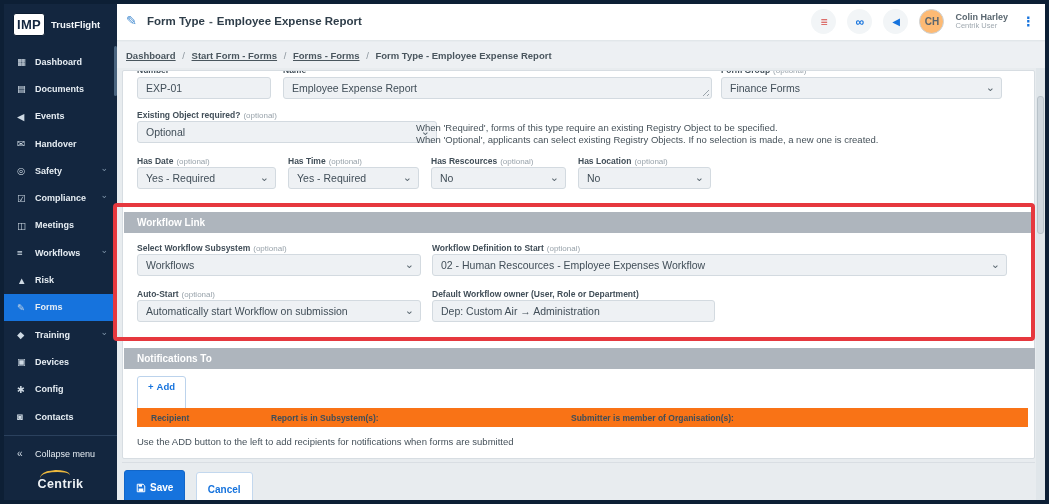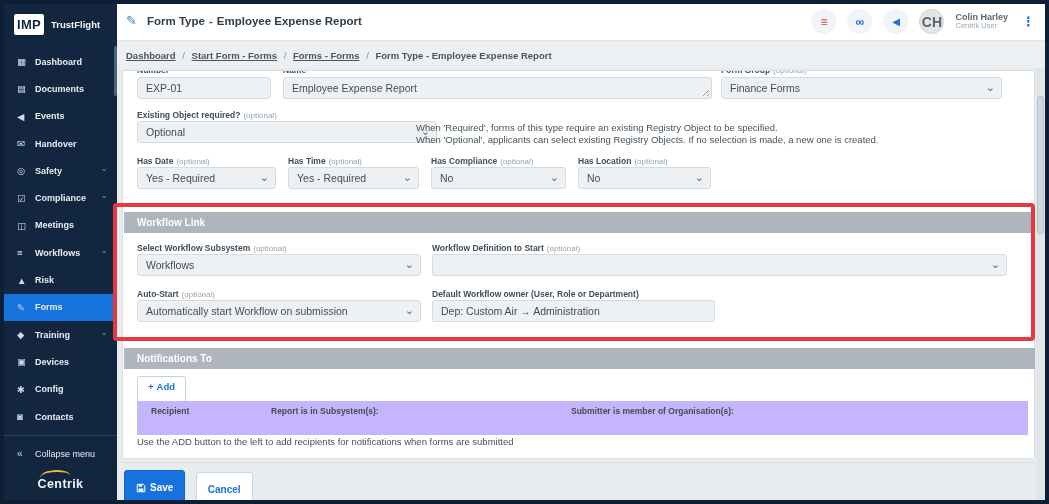--- a/index.html
+++ b/index.html
@@ -32,21 +32,21 @@
   .title-ic { position:absolute; left:9px; top:9px; font-size:13px; color:#3d87cf; }
   .title { position:absolute; left:30px; top:11px; font-size:11.5px; color:#2e3d49; white-space:nowrap; }
   .title .pfx { font-weight:bold;margin-top:17px; }
   .title .sep { font-weight:bold; margin:0 4px; color:#4a565e; }
   .title .nm { font-weight:600; }
   .top-right { position:absolute; right:7px; top:5px; display:flex; align-items:center; gap:11px; }
   .circ { width:25px; height:25px; border-radius:50%; background:#f2f5f7; display:flex; align-items:center; justify-content:center; cursor:pointer; }
   .circ.red { color:#d64541; font-size:12px; font-weight:bold; }
   .circ.blue { color:#1673dd; font-size:12px; font-weight:bold; }
   .circ.mega { color:#1673dd; font-size:10px; }
-  .avatar { width:25px; height:25px; border-radius:50%; background:#e5e5e5; border:1px solid #ccd4da; display:flex; align-items:center; justify-content:center; font-size:14px; font-weight:bold; color:#59656e; }
+  .avatar { width:25px; height:25px; border-radius:50%; background:#fdba74; border:1px solid #ccd4da; display:flex; align-items:center; justify-content:center; font-size:10px; font-weight:bold; color:#59656e; }
   .who { line-height:1.15; }
   .who .nm { font-size:9px; font-weight:600; color:#5a6770; }
   .who .rl { font-size:7.5px; color:#a0a9b0; }
   .kebab { color:#1673dd; font-size:13px; font-weight:bold; padding:0 3px; cursor:pointer; }
 
   
   .breadcrumb { position:absolute; left:117px; top:42px; width:928px; height:26px; background:#edf0f3; z-index:4;padding-left:30px; }
   .bc { position:absolute; left:9px; top:8px; font-size:9.5px; color:#4a565e; white-space:nowrap; }
   .bc a { color:#4a565e; font-weight:bold; text-decoration:underline; cursor:pointer; }
   .bc .bc-sep { color:#8a949c; margin:0 4px; font-weight:normal; }
@@ -73,21 +73,21 @@
 
   .help { position:absolute; font-size:9.5px; color:#46525a; line-height:12px; white-space:nowrap; }
 
   .sec-hdr { position:absolute; left:1px; width:911px; height:21px; background:#aeb5bd; color:#fff; font-weight:bold; font-size:10px; line-height:21px; padding-left:13px; }
 
   .hl-red { position:absolute; left:113px; top:203px; width:922px; height:138px; border:4px solid #e6383e; border-radius:4px; z-index:20; pointer-events:none; }
 
   .add-btn { position:absolute; left:14px; top:305px; height:38px; background:#fff; border:1px solid #bcd3ec; border-radius:3px; color:#1673dd; font-size:9.5px; font-weight:bold; padding:0 10px; line-height:20px; cursor:pointer; }
   .add-btn .pl { margin-right:3px; font-weight:bold; }
 
-  .th-row { position:absolute; left:14px; top:330px; width:891px; height:34px; background:#c4b5fd; }
+  .th-row { position:absolute; left:14px; top:337px; width:891px; height:19px; background:#f97316; }
   .th { position:absolute; top:0; font-size:8.5px; font-weight:bold; color:#414e58; line-height:20px; white-space:nowrap; }
   .note { position:absolute; left:14px; top:365px; font-size:9.5px; color:#45515a; white-space:nowrap; }
 
   .footer { position:absolute; left:5px; top:394px; width:913px; height:38px; border-top:1px solid #d9dee3; padding-top:7px; padding-left:2px; }
   .btn { display:inline-flex; align-items:center; gap:4px; font-size:10px; font-weight:bold; border-radius:3px; padding:11px 11px; cursor:pointer; }
   .btn.save { background:#1673dd; color:#fff; border:1px solid #1266c8; }
   .btn.cancel { background:#fff; color:#1673dd; border:1px solid #c3d8ee; margin-left:6px; }
 </style>
 </head>
 <body>
@@ -242,21 +242,21 @@
       <div class="help" style="left:293px; top:51px;">When 'Required', forms of this type require an existing Registry Object to be specified.</div>
       <div class="help" style="left:293px; top:63px;">When 'Optional', applicants can select existing Registry Objects. If no selection is made, a new one is created.</div>
 
       <div class="lbl" style="left:14px; top:85px;">
         <span>Has Date</span><span class="opt">(optional)</span>
       </div>
       <div class="lbl" style="left:165px; top:85px;">
         <span>Has Time</span><span class="opt">(optional)</span>
       </div>
       <div class="lbl" style="left:308px; top:85px;">
-        <span>Has Compliance</span><span class="opt">(optional)</span>
+        <span>Has Rescources</span><span class="opt">(optional)</span>
       </div>
       <div class="lbl" style="left:455px; top:85px;">
         <span>Has Location</span><span class="opt">(optional)</span>
       </div>
 
       <div class="field" style="left:14px; top:96px; width:139px;">
         <span>Yes - Required</span>
         <span class="chev">⌄</span>
       </div>
       <div class="field" style="left:165px; top:96px; width:131px;">
@@ -278,20 +278,21 @@
         <span>Select Workflow Subsystem</span><span class="opt">(optional)</span>
       </div>
       <div class="lbl" style="left:309px; top:172px;">
         <span>Workflow Definition to Start</span><span class="opt">(optional)</span>
       </div>
       <div class="field" style="left:14px; top:183px; width:284px;">
         <span>Workflows</span>
         <span class="chev">⌄</span>
       </div>
       <div class="field" style="left:309px; top:183px; width:575px;">
+        <span>02 - Human Rescources - Employee Expenses Workflow</span>
         <span class="chev">⌄</span>
       </div>
 
       <div class="lbl" style="left:14px; top:218px;">
         <span>Auto-Start</span><span class="opt">(optional)</span>
       </div>
       <div class="lbl" style="left:309px; top:218px;">
         <span>Default Workflow owner (User, Role or Department)</span>
       </div>
       <div class="field" style="left:14px; top:229px; width:284px;">

